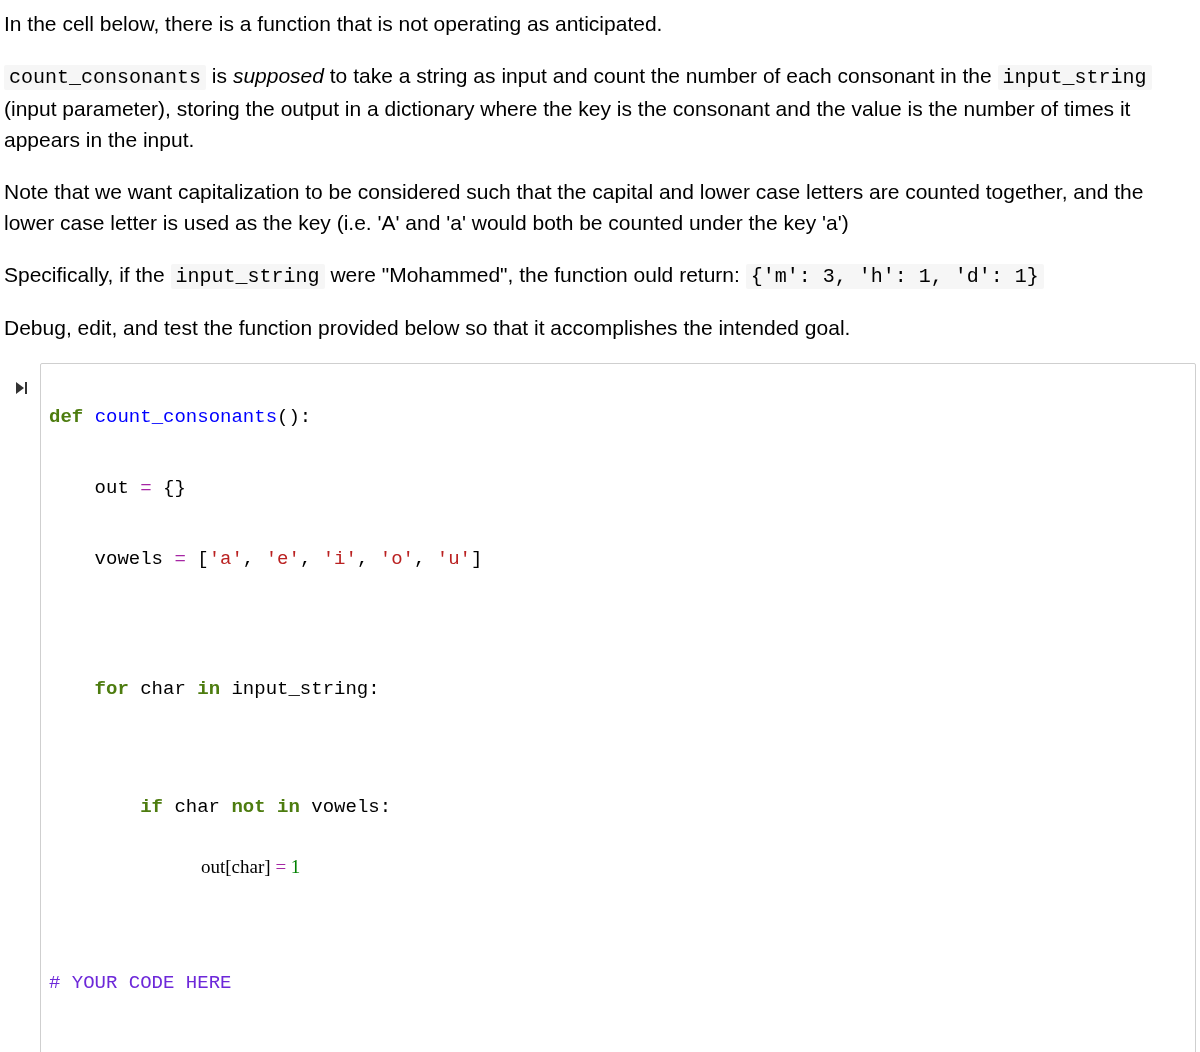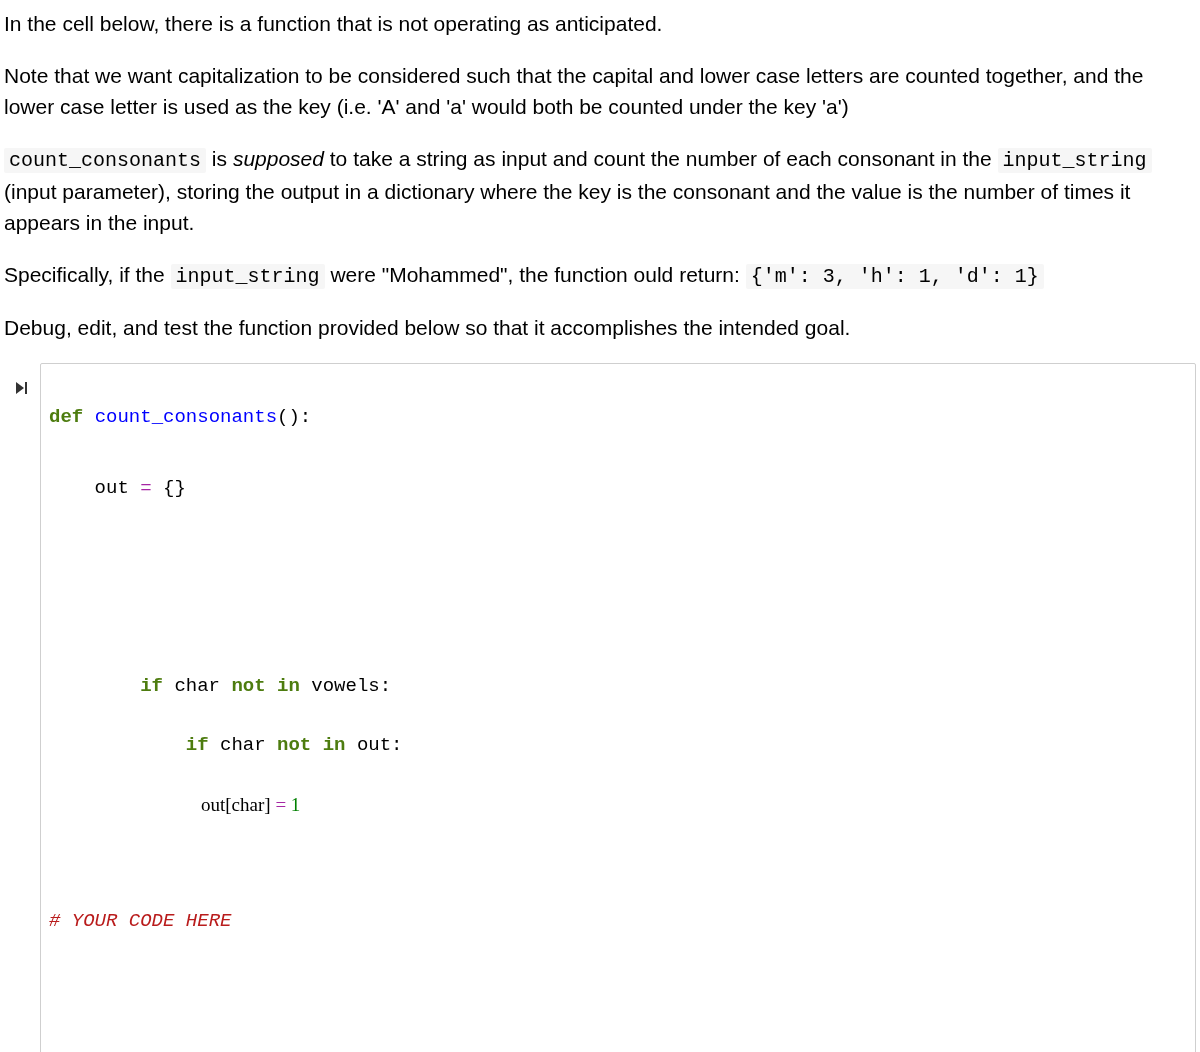--- a/index.html
+++ b/index.html
@@ -48,61 +48,62 @@
     white-space: pre;
     min-height: 510px;
     color: #000;
     overflow: auto;
   }
   .kw   { color: #4d7c0f; font-weight: 700; }
   .defn { color: #0000ff; }
   .op   { color: #a626a4; }
   .str  { color: #ba2121; }
   .num  { color: #008000; }
-  .cmt  { color: #b91c1c; font-style: italic; }
+  .cmt  { color: #6d28d9; }
 
   .p4 { padding-left: 4ch; margin-top: 12px; }
-  .p8 { padding-left: 8ch; margin-top: 21px; }
+  .p8 { padding-left: 8ch; }
   .p12 { padding-left: 12ch; }
   .p16 { padding-left: 16ch; font-family: Liberation Serif, serif; }
 </style>
 </head>
 <body>
 
 <div class="prose">
   <p>In the cell below, there is a function that is not operating as anticipated.</p>
 
-  <p>Note that we want capitalization to be considered such that the capital and lower case letters are counted together, and the lower case letter is used as the key (i.e. 'A' and 'a' would both be counted under the key 'a')</p>
-
   <p>
     <code class="inline">count_consonants</code><span> is </span><em>supposed</em><span> to take a string as input and count the number of each consonant in the </span><code class="inline">input_string</code><span> (input parameter), storing the output in a dictionary where the key is the consonant and the value is the number of times it appears in the input.</span>
   </p>
+
+  <p>Note that we want capitalization to be considered such that the capital and lower case letters are counted together, and the lower case letter is used as the key (i.e. 'A' and 'a' would both be counted under the key 'a')</p>
 
   <p>
     <span>Specifically, if the </span><code class="inline">input_string</code><span> were "Mohammed", the function ould return: </span><code class="inline">{'m': 3, 'h': 1, 'd': 1}</code>
   </p>
 
   <p>Debug, edit, and test the function provided below so that it accomplishes the intended goal.</p>
 </div>
 
 <div class="cell-wrap">
   <div class="run-gutter">
     <span class="run-icon">
       <svg viewBox="0 0 16 16">
           <path d="M2 2 L10 8 L2 14 Z M11 2 H13 V14 H11 Z" fill="#333"></path>
         </svg>
     </span>
   </div>
   <div class="code-cell">
 <div><span class="kw">def</span> <span class="defn">count_consonants</span><span>():</span></div>
 <div class="p4"><span>out </span><span class="op">=</span><span> {}</span></div>
+<div class="p4"><span>vowels </span><span class="op">=</span><span> [</span><span class="str">'a'</span><span>, </span><span class="str">'e'</span><span>, </span><span class="str">'i'</span><span>, </span><span class="str">'o'</span><span>, </span><span class="str">'u'</span><span>]</span></div>
 <div>&nbsp;</div>
+<div class="p4"><span class="kw">for</span><span> char </span><span class="kw">in</span><span> input_string:</span></div>
 <div>&nbsp;</div>
 <div class="p8"><span class="kw">if</span><span> char </span><span class="kw">not</span><span> </span><span class="kw">in</span><span> vowels:</span></div>
-<div class="p12"><span class="kw">if</span><span> char </span><span class="kw">not</span><span> </span><span class="kw">in</span><span> out:</span></div>
 <div class="p16"><span>out[char] </span><span class="op">=</span><span> </span><span class="num">1</span></div>
 <div>&nbsp;</div>
 <div><span class="cmt"># YOUR CODE HERE</span></div>
 
 
 
   </div>
 </div>
 
 </body></html>

